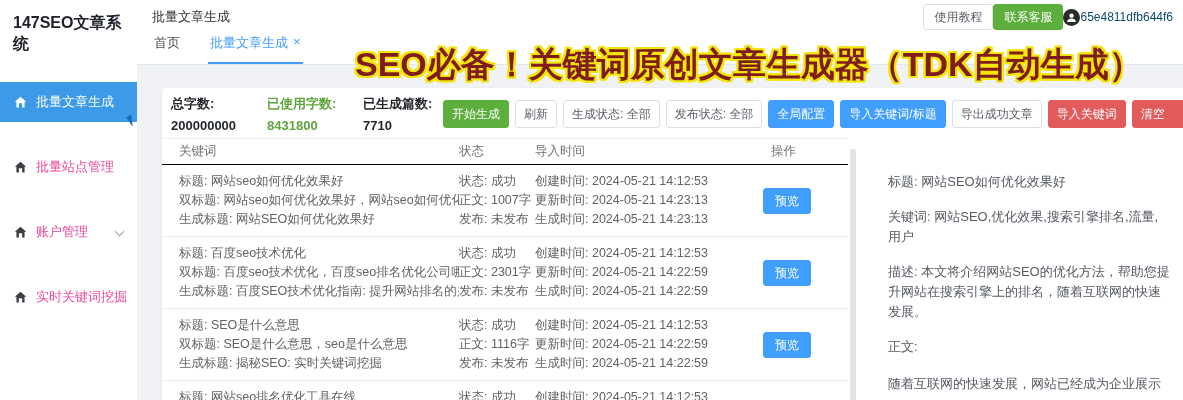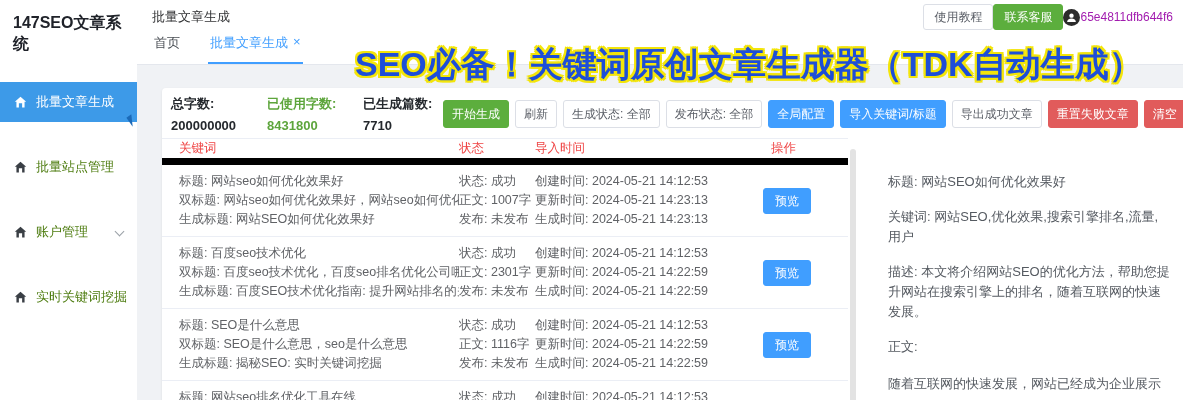--- a/index.html
+++ b/index.html
@@ -18,21 +18,21 @@
   }
   .logo {
     font-size:16px; font-weight:bold; color:#20232a;
     padding:13px 0 0 13px; letter-spacing:0;
   }
   .menu { margin-top:27px; }
   .menu-item {
     position:relative;
     display:flex; align-items:center; gap:9px;
     height:40px; padding-left:14px; margin-bottom:25px;
-    font-size:13px; color:#4d7c0f; cursor:pointer;
+    font-size:13px; color:#ec4899; cursor:pointer;
   }
   .menu-item.active { background:#3d9ae8; color:#ffffff; }
   .menu-item .house { width:13px; height:13px; flex:0 0 13px; }
   .menu-item .house path { fill:#3a3f45; }
   .menu-item.active .house path { fill:#ffffff; }
   .chevron {
     position:absolute; right:14px; top:16px;
     width:7px; height:7px;
     border-right:1.5px solid #9aa0a6; border-bottom:1.5px solid #9aa0a6;
     transform:rotate(45deg);
@@ -62,39 +62,39 @@
     border:1px solid #dcdfe6; background:#fff; color:#5a5e66;
   }
   .btn-green  { background:#5cae3d; border-color:#5cae3d; color:#fff; }
   .btn-blue   { background:#409eff; border-color:#409eff; color:#fff; }
   .btn-red    { background:#e15b5b; border-color:#e15b5b; color:#fff; }
   .avatar {
     width:17px; height:17px; border-radius:50%;
     background:#2b2b2b; display:flex; align-items:center; justify-content:center;
   }
   .avatar svg { width:11px; height:11px; }
-  .user-id { font-size:12px; color:#a21caf; white-space:nowrap; }
+  .user-id { font-size:12px; color:#0c4a6e; white-space:nowrap; }
 
   .tabbar {
     height:31px; background:#ffffff; border-bottom:1px solid #e4e7ed;
     display:flex; align-items:stretch; padding-left:15px; gap:26px;
   }
   .tab {
     display:flex; align-items:flex-start; gap:5px;
     font-size:13px; color:#4a4f55; cursor:pointer;
     border-bottom:2px solid transparent; padding:0 2px;
   }
   .tab.active { color:#409eff; border-bottom-color:#409eff; }
   .tab .x { font-size:13px; color:#409eff; }
 
   
   .overlay-title {
     position:absolute; left:218px; top:42px; z-index:20;
     font-size:34px; font-weight:bold; white-space:nowrap;
-    color:#1d4ed8;
+    color:#7f1d1d;
     text-shadow:
       -2px -2px 0 #f3e50a, 2px -2px 0 #f3e50a,
       -2px  2px 0 #f3e50a, 2px  2px 0 #f3e50a,
       -2px  0   0 #f3e50a, 2px  0   0 #f3e50a,
        0   -2px 0 #f3e50a, 0    2px 0 #f3e50a;
     pointer-events:none;
   }
 
   
   .content { position:absolute; left:0; right:0; top:66px; bottom:0; background:#f0f2f5; }
@@ -118,21 +118,21 @@
 
   
   .table-area { position:absolute; left:0; top:50px; width:686px; bottom:0; font-size:12.5px; }
   .t-head, .t-row {
     display:grid;
     grid-template-columns:280px 76px 190px 1fr;
     padding:0 0 0 17px;
   }
   .t-head {
     height:27px; align-items:center;
-    color:#ef4444; border-top:1px solid #ebeef5; border-bottom:7px solid #000000;
+    color:#737373; border-top:1px solid #ebeef5; border-bottom:1px solid #000000;
   }
   .t-head .c4 { padding-left:46px; }
   .t-row { border-bottom:1px solid #ebeef5; padding-top:7px; padding-bottom:7px; color:#606266; }
   .t-row .line { line-height:15px; padding:2px 0; white-space:nowrap; overflow:hidden; }
   .t-row .c4 { display:flex; align-items:center; padding-left:38px; }
   .btn-preview { padding:6px 11px; font-size:12px; }
 
   
   .vscroll {
     position:absolute; left:688px; top:61px; bottom:2px; width:6px;
@@ -234,21 +234,21 @@
         </div>
 
         <span class="btn btn-green">开始生成</span>
         <span class="btn">刷新</span>
         <span class="btn">生成状态: 全部</span>
         <span class="btn">发布状态: 全部</span>
         <span class="btn btn-blue">全局配置</span>
         <span class="btn btn-blue">导入关键词/标题</span>
         <span class="btn">导出成功文章</span>
         <span class="spacer"></span>
-        <span class="btn btn-red">重置失败文章</span>
+        <span class="btn btn-red">导入关键词</span>
         <span class="btn btn-red btn-clear">清空</span>
       </div>
 
       <div class="table-area">
         <div class="t-head">
           <span class="c1">关键词</span>
           <span class="c2">状态</span>
           <span class="c3">导入时间</span>
           <span class="c4">操作</span>
         </div>

